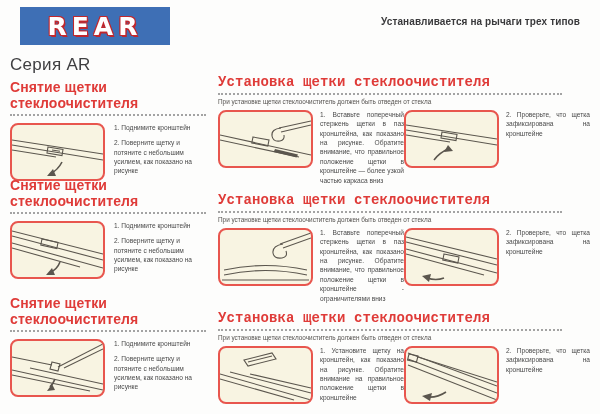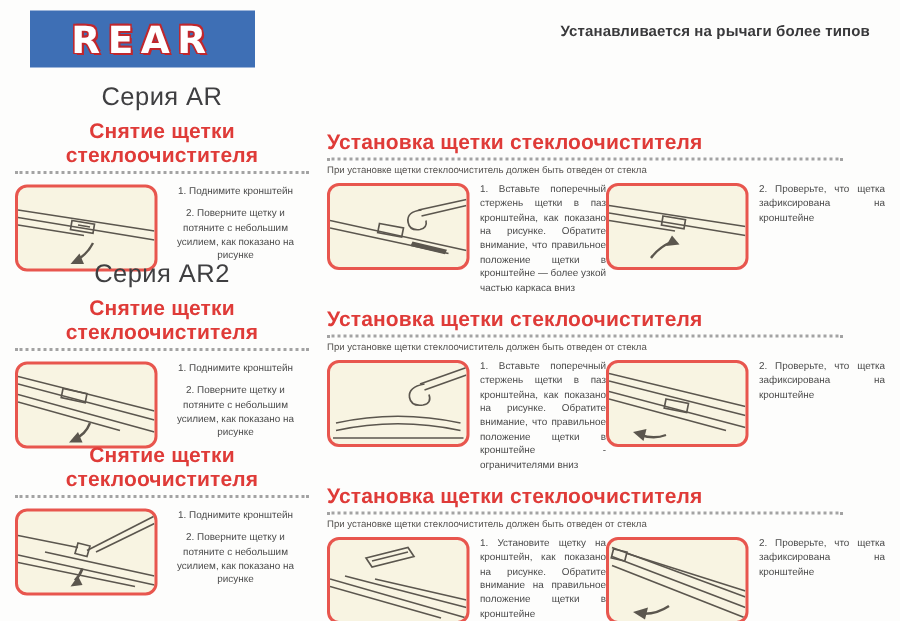--- a/index.html
+++ b/index.html
@@ -19,25 +19,25 @@
     text-shadow:-1px -1px 0 var(--logo-red,#c0272d), 1px -1px 0 var(--logo-red,#c0272d),
                 -1px 1px 0 var(--logo-red,#c0272d), 1.5px 1.5px 0 var(--logo-red,#c0272d);
   }
   .tagline {
     position:absolute; top:16px; right:20px; font-size:10px; font-weight:bold;
     color:#39393b; letter-spacing:0.1px;
   }
   
   .section { position:absolute; left:10px; right:14px; display:flex; }
   #sec-1 { top:55px; } #sec-2 { top:173px; } #sec-3 { top:291px; }
-  .col-left { width:196px; flex:none;text-align:center; }
+  .col-left { width:196px; flex:none; }
   .col-right { flex:1; margin-left:12px; padding-top:19px; }
   .series-title { margin:0; font-size:17px; font-weight:normal; color:#3f3f41; letter-spacing:0.3px; }
   .sub-heading { margin-top:4px; font-size:14px; font-weight:bold; color:var(--heading-red,#df3b38); letter-spacing:0.1px; }
-  .col-right .sub-heading { margin-top:12px; }
+  .col-right .sub-heading { margin-top:0;font-family:Liberation Mono, monospace; }
   .dots { margin-top:3px; height:0; border-top:2px dotted #a3a3a3; }
   .col-right .dots { margin-right:28px; }
   .note { margin-top:3px; font-size:6.4px; color:#55524f; }
   .removal-row { margin-top:7px; display:flex; gap:9px; }
   .install-row { margin-top:5px; display:flex; }
   .install-item { display:flex; gap:7px; width:50%; box-sizing:border-box; }
   .illus {
     width:95px; height:58px; flex:none; box-sizing:border-box;
     background:var(--frame-bg,#f8f4e2); border:2px solid var(--frame-red,#e8564e); border-radius:8px;
     overflow:hidden;
@@ -48,21 +48,21 @@
   .step-text { width:84px; font-size:6.6px; line-height:1.42; color:#4a4a4a; text-align:justify; }
 </style>
 </head>
 <body>
 
 <div class="page">
 
   <div class="logo-box">
     <span class="logo-text">REAR</span>
   </div>
-  <div class="tagline">Устанавливается на рычаги более типов</div>
+  <div class="tagline">Устанавливается на рычаги трех типов</div>
 
   <section class="section" id="sec-1">
     <div class="col-left">
       <h2 class="series-title">Серия AR</h2>
       <div class="sub-heading">Снятие щетки стеклоочистителя</div>
       <div class="dots"></div>
       <div class="removal-row">
         <div class="illus">
           <svg viewBox="0 0 91 54">
               <g fill="none" stroke="#5b564e" stroke-width="1.1">
@@ -117,21 +117,20 @@
             </svg>
           </div>
           <div class="step-text">2. Проверьте, что щетка зафиксирована на кронштейне</div>
         </div>
       </div>
     </div>
   </section>
 
   <section class="section" id="sec-2">
     <div class="col-left">
-      <h2 class="series-title">Серия AR2</h2>
       <div class="sub-heading">Снятие щетки стеклоочистителя</div>
       <div class="dots"></div>
       <div class="removal-row">
         <div class="illus">
           <svg viewBox="0 0 91 54">
               <g fill="none" stroke="#5b564e" stroke-width="1.1">
             <path d="M0 8 L91 31"></path>
                 <path d="M0 13 L91 37"></path>
                 <path d="M0 20 L91 45"></path>
                 <path d="M0 25 L68 44"></path>

